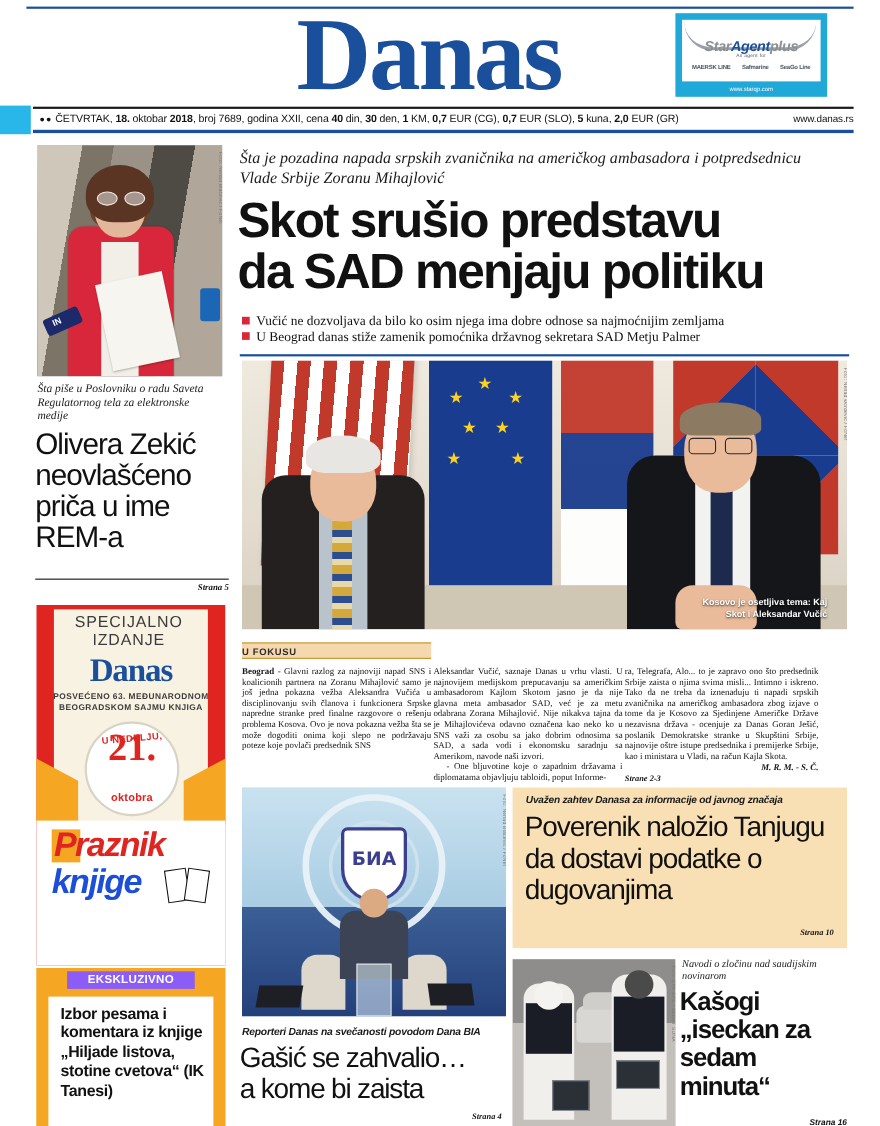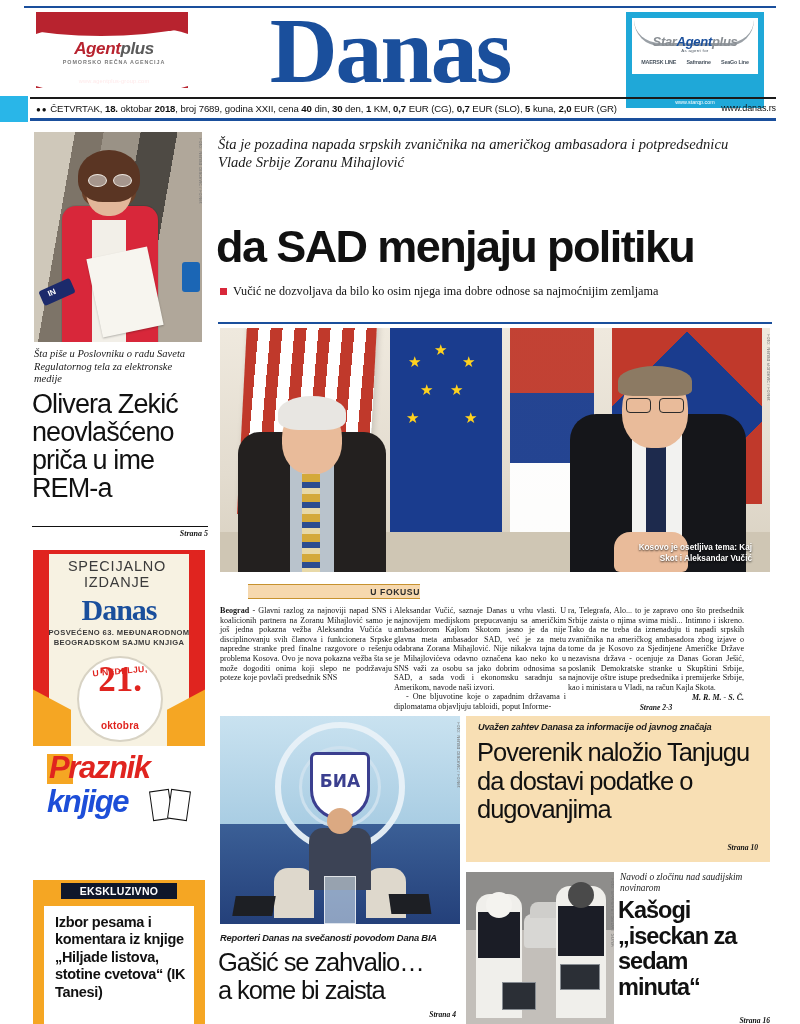--- a/index.html
+++ b/index.html
@@ -42,21 +42,21 @@
     font-size:5.6px; color:#ffe9ea; letter-spacing:0.2px;
   }
 
   .logo-danas {
     position:absolute; left:180px; top:4px; width:420px; height:92px;
     color:#1a4f9c; font-family:"Liberation Serif", serif; font-weight:bold;
     font-size:94px; line-height:92px; text-align:center; letter-spacing:-2px;
   }
 
   .starplus {
-    position:absolute; right:36px; top:12px; width:138px; height:96px;
+    position:absolute; right:48px; top:12px; width:138px; height:76px;
     background:#1fa8d8; overflow:hidden;
   }
   .starplus .sp-white {
     position:absolute; left:6px; top:6px; width:126px; height:56px; background:#fff;
   }
   .starplus .sp-arc {
     position:absolute; left:8px; top:8px; width:120px; height:26px;
     border-bottom:3px solid #9aa0a6; border-radius:0 0 60px 60px;
   }
   .sp-name {
@@ -178,21 +178,21 @@
     font-size:31px; line-height:32px; color:#1d4ed8; letter-spacing:-1.4px; }
   .pz-book { position:absolute; right:10px; top:38px; width:46px; height:34px; }
   .pz-book i { position:absolute; display:block; background:#fff; border:1.6px solid #111;
     width:20px; height:30px; top:2px; }
   .pz-book i.a { left:2px; transform:rotate(-8deg); }
   .pz-book i.b { left:20px; transform:rotate(8deg); }
 
   
   .eks { position:absolute; left:5px; top:748px; width:172px; height:262px; background:#f5a623; }
   .eks .white { position:absolute; left:11px; top:26px; right:11px; bottom:8px; background:#fff; }
-  .eks .label { position:absolute; left:28px; top:3px; right:28px; height:16px; background:#0f172a;
+  .eks .label { position:absolute; left:28px; top:3px; right:28px; height:16px; background:#8b5cf6;
     color:#fff; text-align:center; font-size:10.5px; font-weight:bold; line-height:16px; letter-spacing:0.3px; }
   .eks .txt { position:absolute; left:22px; top:34px; right:16px;
     font-family:"Liberation Sans",sans-serif; font-weight:bold; font-size:14.5px;
     line-height:17.4px; color:#111; letter-spacing:-0.3px; }
 
   
   .main { position:absolute; left:218px; top:132px; width:554px; }
   .kicker-main {
     position:absolute; left:0; top:4px; width:540px;
     font-family:"Liberation Serif",serif; font-style:italic; font-size:14.6px;
@@ -259,30 +259,30 @@
   .pm-cap {
     position:absolute; right:18px; bottom:8px; width:116px; text-align:right;
     color:#fff; font-size:8.2px; line-height:10.4px; font-weight:bold;
     text-shadow:0 1px 2px rgba(0,0,0,.8);
   }
 
   
   .fokus-tag {
     position:absolute; left:2px; top:452px; width:172px; height:15px; background:#f6d8ae;
     border-top:1.6px solid #c7922f; border-bottom:1.6px solid #c7922f;
-    text-align:right; font-size:8.6px; font-weight:bold; letter-spacing:0.6px;
-    line-height:15px; color:#2b2b2b;margin-left:28px;
+    text-align:left; font-size:8.6px; font-weight:bold; letter-spacing:0.6px;
+    line-height:15px; color:#2b2b2b;
   }
   .cols { position:absolute; left:2px; top:474px; width:550px; height:106px; }
   .col { position:absolute; top:0; width:172px;
     font-family:"Liberation Serif", serif; font-size:8.1px; line-height:9.6px;
     text-align:justify; color:#151515; }
   .col.c1 { left:0; } .col.c2 { left:174px; } .col.c3 { left:348px; width:176px; }
   .col .sig { display:block; text-align:right; font-style:italic; font-weight:bold; font-size:8px; margin-top:1px; }
-  .col .strana { display:block; text-align:center; font-style:italic; font-weight:bold; font-size:7.6px; }
+  .col .strana { display:block; text-align:left; font-style:italic; font-weight:bold; font-size:7.6px; }
 
   
   .pov { position:absolute; left:248px; top:584px; width:304px; height:146px; background:#f8dfb4; }
   .pov .kick { position:absolute; left:12px; top:6px; right:16px;
     font-family:"Liberation Sans",sans-serif; font-style:italic; font-weight:bold;
     font-size:9.2px; color:#1a1a1a; letter-spacing:-0.2px; }
   .pov .head { position:absolute; left:11px; top:22px; right:8px;
     font-family:"Liberation Sans",sans-serif; font-size:25.5px; line-height:28.5px;
     letter-spacing:-1px; color:#111; }
   .pov .strana { position:absolute; right:12px; bottom:10px;
@@ -336,39 +336,30 @@
   .pol-o2 .hood { position:absolute; left:12px; top:-4px; width:26px; height:26px; background:#4a4a4a; border-radius:50%; }
   .pol-case1 { position:absolute; left:36px; bottom:14px; width:34px; height:28px; background:#2b2f36; border:1px solid #878c92; }
   .pol-case2 { position:absolute; right:14px; bottom:34px; width:40px; height:26px; background:#2b2f36; border:1px solid #878c92; }
 
   .kas-kick { position:absolute; left:402px; top:740px; width:150px;
     font-family:"Liberation Serif",serif; font-style:italic; font-size:9.4px; line-height:11.4px; color:#1a1a1a; }
   .kas-head { position:absolute; left:400px; top:766px; width:156px;
     font-family:"Liberation Sans",sans-serif; font-weight:bold;
     font-size:23.5px; line-height:25.5px; letter-spacing:-1px; color:#111; }
   .kas-strana { position:absolute; left:400px; top:884px; width:152px; text-align:right;
-    font-family:Liberation Serif, serif; font-style:italic; font-weight:bold; font-size:7.6px; }
+    font-family:Liberation Sans, sans-serif; font-style:italic; font-weight:bold; font-size:7.6px; }
 </style>
 </head>
 <body>
 
 <div class="page">
 
   <div class="masthead">
     <div class="mh-rule-top"></div>
 
-    <div class="agentplus">
-      <div class="swoosh"></div>
-      <div class="swoosh2"></div>
-      <div class="ap-name">
-        <span>Agent</span><span class="plus">plus</span>
-      </div>
-      <div class="ap-sub">POMORSKO REČNA AGENCIJA</div>
-      <div class="ap-url">www.agentplus-group.com</div>
-    </div>
 
     <div class="logo-danas">Danas</div>
 
     <div class="starplus">
       <div class="sp-white"></div>
       <div class="sp-arc"></div>
       <div class="sp-name"><span class="g">Star</span><span>Agent</span><span class="g">plus</span></div>
       <div class="sp-agent">As agent for</div>
       <div class="sp-marks">
         <i>MAERSK LINE</i>
@@ -455,26 +446,27 @@
       <div class="txt">Izbor pesama i komentara iz knjige „Hiljade listova, stotine cvetova“ (IK Tanesi)</div>
 
     </div>
   </div>
 
   <div class="main">
 
     <div class="kicker-main">Šta je pozadina napada srpskih zvaničnika na američkog ambasadora i potpredsednicu Vlade Srbije Zoranu Mihajlović</div>
 
     <div class="head-main">
-      <br>
+      <span>Skot srušio predstavu</span><br>
       <span>da SAD menjaju politiku</span>
     </div>
 
     <div class="bullets">
       <div class="bullet">Vučić ne dozvoljava da bilo ko osim njega ima dobre odnose sa najmoćnijim zemljama</div>
+      <div class="bullet">U Beograd danas stiže zamenik pomoćnika državnog sekretara SAD  Metju Palmer</div>
     </div>
     <div class="main-rule"></div>
 
     <div class="ph-main photo">
       <div class="pm-wall"></div>
       <div class="pm-usflag"></div>
       <div class="pm-euflag">
         <span class="star" style="left:18px;top:30px">★</span>
         <span class="star" style="left:44px;top:18px">★</span>
         <span class="star" style="left:72px;top:30px">★</span>

